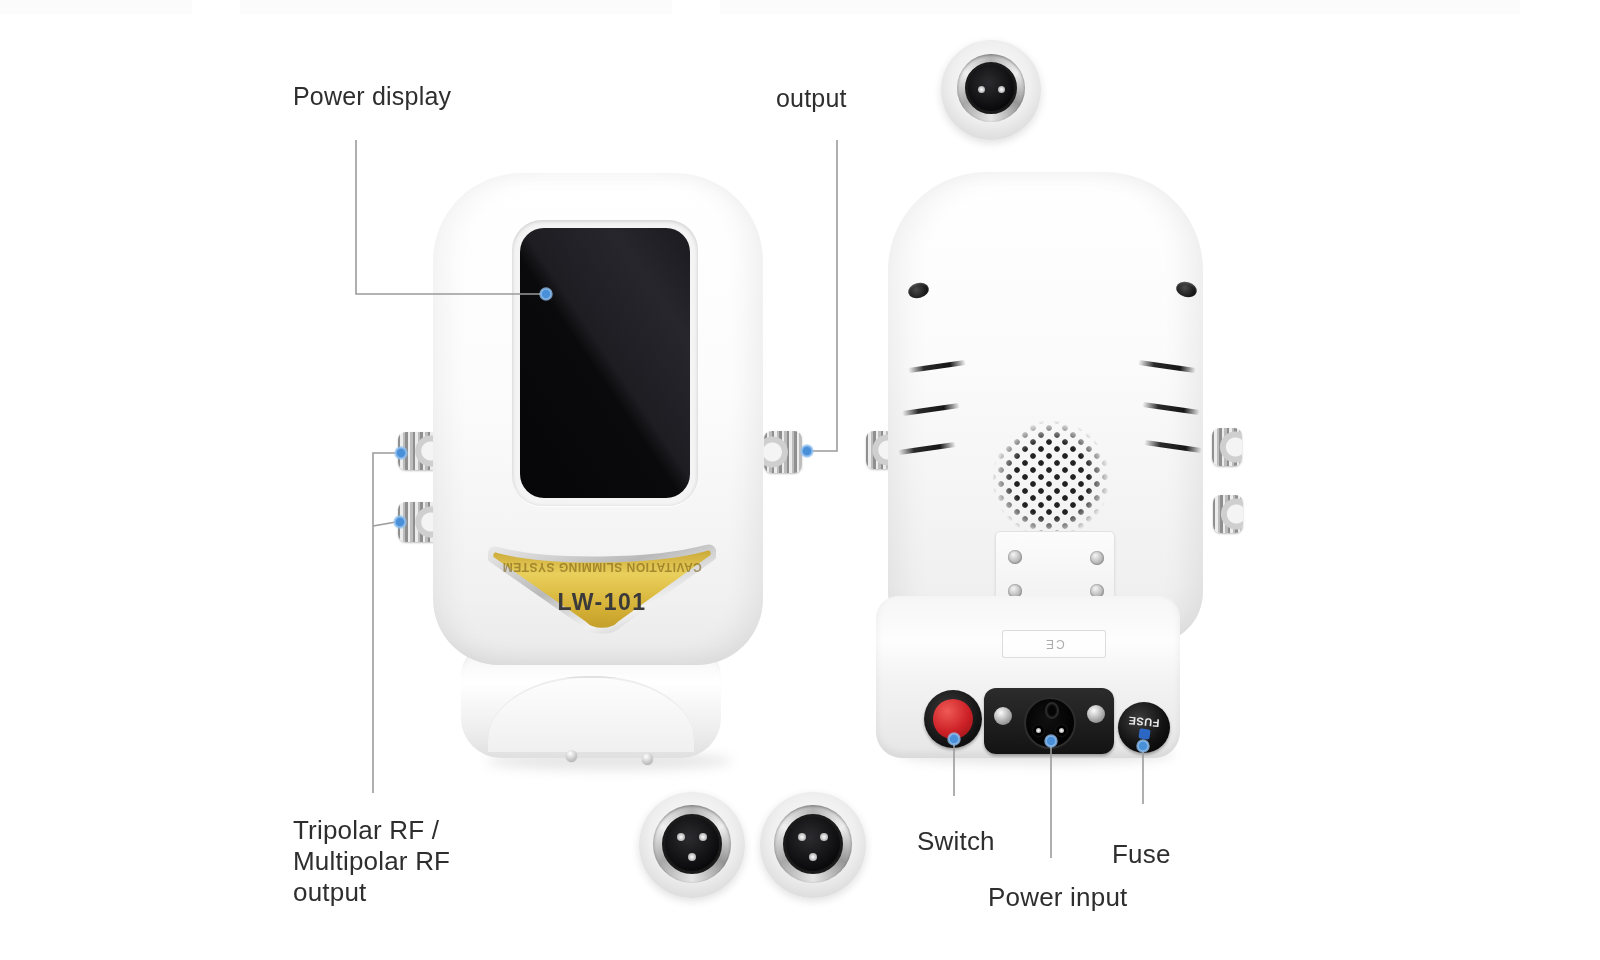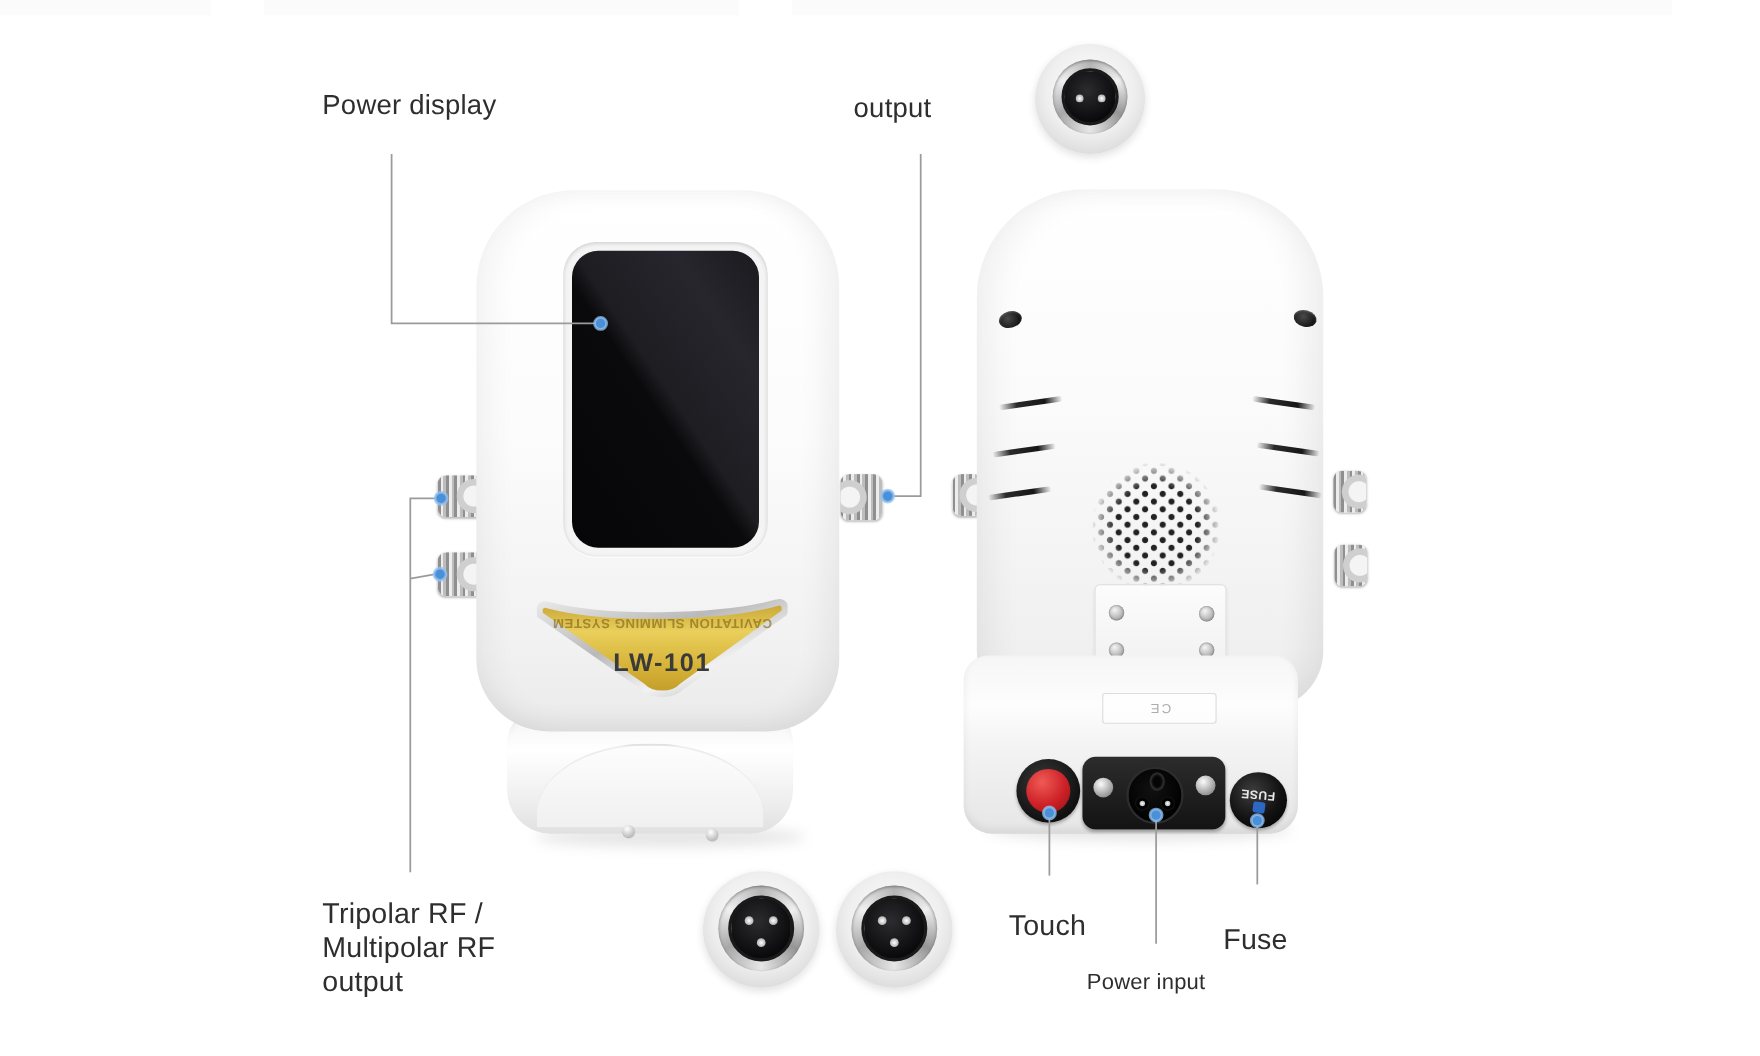--- a/index.html
+++ b/index.html
@@ -16,21 +16,21 @@
     background:linear-gradient(90deg,#fafafa 0 12%,#fff 12% 15%,#fafafa 15% 42%,#fff 42% 45%,#fafafa 45% 95%,#fff 95%);
     opacity:.75;
   }
   
   .label{font-size:25px;letter-spacing:.2px;color:#2e2e2e;white-space:nowrap;}
   .lbl-touch{left:293px;top:82px;}
   .lbl-output{left:776px;top:84px;}
   .lbl-tripolar{left:293px;top:815px;font-size:26px;line-height:31px;white-space:normal;}
   .lbl-switch{left:917px;top:826px;font-size:26px;}
   .lbl-fuse{left:1112px;top:839px;font-size:26px;}
-  .lbl-power{left:988px;top:882px;font-size:20px;}
+  .lbl-power{left:988px;top:882px;font-size:26px;}
   
   .leaders{left:0;top:0;z-index:40;pointer-events:none;}
   .leaders path{stroke:#9b9b9b;stroke-width:1.6;fill:none;}
   .leaders circle.dot{fill:#4a90d9;stroke:rgba(150,195,240,.75);stroke-width:2.5;}
   
   .front-body{
     left:433px;top:173px;width:330px;height:492px;
     border-radius:88px 88px 66px 66px;
     background:linear-gradient(180deg,#ffffff 0%,#fcfcfc 45%,#f1f1f1 85%,#eaeaea 100%);
     box-shadow:inset -14px -6px 26px rgba(0,0,0,.055), inset 14px 0 26px rgba(0,0,0,.045);
@@ -318,17 +318,17 @@
     <circle class="dot" cx="1143" cy="746" r="5.5"></circle>
   </svg>
 
   <div class="abs label lbl-touch">Power display</div>
   <div class="abs label lbl-output">output</div>
   <div class="abs label lbl-tripolar">
     <span style="display:block">Tripolar RF /</span>
     <span style="display:block">Multipolar RF</span>
     <span style="display:block">output</span>
   </div>
-  <div class="abs label lbl-switch">Touch</div>
+  <div class="abs label lbl-switch">Switch</div>
   <div class="abs label lbl-fuse">Fuse</div>
   <div class="abs label lbl-power">Power input</div>
 
 </div>
 
 </body></html>

